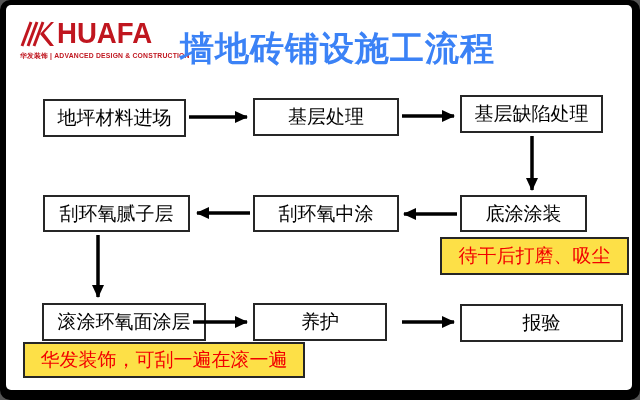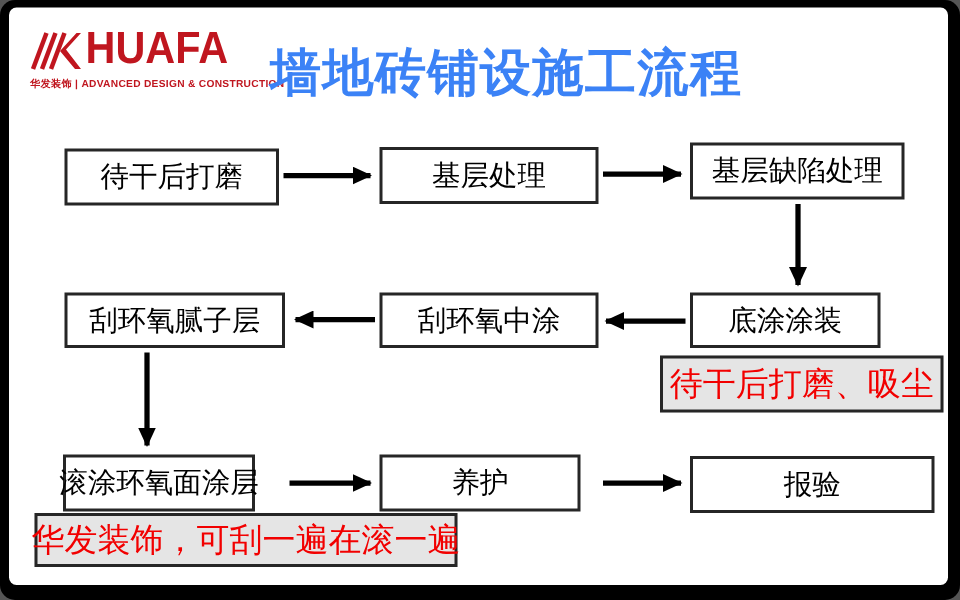--- a/index.html
+++ b/index.html
@@ -32,23 +32,23 @@
   }
   
   .node {
     position:absolute; box-sizing:border-box;
     background:#fff; border:2px solid #262626;
     display:flex; align-items:center; justify-content:center;
     font-size:19px; color:#000; white-space:nowrap;
   }
   .annotation {
     position:absolute; box-sizing:border-box;
-    background:#e5e5e5; border:2px solid #262626;
+    background:#fde047; border:2px solid #262626;
     display:flex; align-items:center; justify-content:center;
-    font-size:22px; color:#f20000; white-space:nowrap;
+    font-size:19px; color:#f20000; white-space:nowrap;
   }
   .arrows { position:absolute; left:0; top:0; pointer-events:none; }
 </style>
 </head>
 <body>
 
 <div class="slide">
   <div class="inner"></div>
 
   <div class="logo">
@@ -59,31 +59,31 @@
         <line x1="14" y1="26" x2="23" y2="2" stroke="#c0161f" stroke-width="3"></line>
         <path d="M20,14 L31,2 L34,2 L24,13 L34,26 L30,26 Z" fill="#c0161f"></path>
       </svg>
       <div class="brand">HUAFA</div>
     </div>
     <div class="tagline">华发装饰 | ADVANCED DESIGN &amp; CONSTRUCTION</div>
   </div>
 
   <div class="title">墙地砖铺设施工流程</div>
 
-  <div class="node" style="left:43px;  top:99px;  width:143px; height:38px;">待干后打磨</div>
+  <div class="node" style="left:43px;  top:99px;  width:143px; height:38px;">地坪材料进场</div>
   <div class="node" style="left:253px; top:98px;  width:146px; height:38px;">基层处理</div>
   <div class="node" style="left:460px; top:95px;  width:143px; height:38px;">基层缺陷处理</div>
 
   <div class="node" style="left:43px;  top:195px; width:147px; height:37px;">刮环氧腻子层</div>
   <div class="node" style="left:253px; top:195px; width:146px; height:37px;">刮环氧中涂</div>
   <div class="node" style="left:460px; top:195px; width:127px; height:37px;">底涂涂装</div>
 
   <div class="annotation" style="left:440px; top:237px; width:189px; height:38px;">待干后打磨、吸尘</div>
 
-  <div class="node" style="left:42px;  top:303px; width:128px; height:38px;">滚涂环氧面涂层</div>
+  <div class="node" style="left:42px;  top:303px; width:164px; height:38px;">滚涂环氧面涂层</div>
   <div class="node" style="left:253px; top:303px; width:134px; height:38px;">养护</div>
   <div class="node" style="left:460px; top:304px; width:163px; height:38px;">报验</div>
 
   <div class="annotation" style="left:23px; top:342px; width:282px; height:36px;">华发装饰，可刮一遍在滚一遍</div>
 
   <svg class="arrows" width="640" height="400" viewBox="0 0 640 400">
     <defs>
       <marker id="ah" markerWidth="14" markerHeight="12" refX="12" refY="6" orient="auto" markerUnits="userSpaceOnUse">
         <path d="M0,0 L13,6 L0,12 Z" fill="#000"></path>
       </marker>

